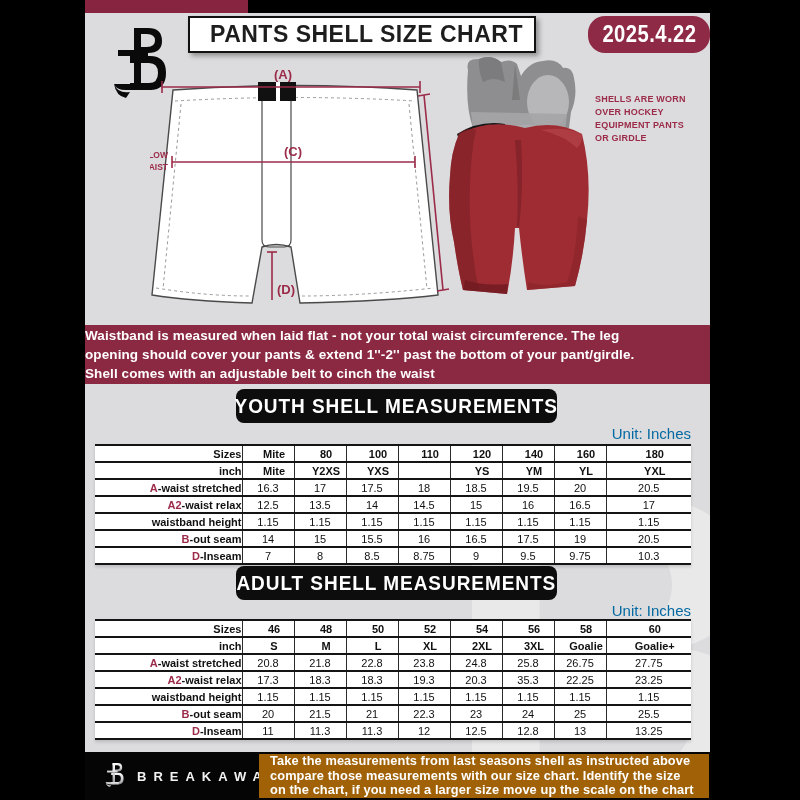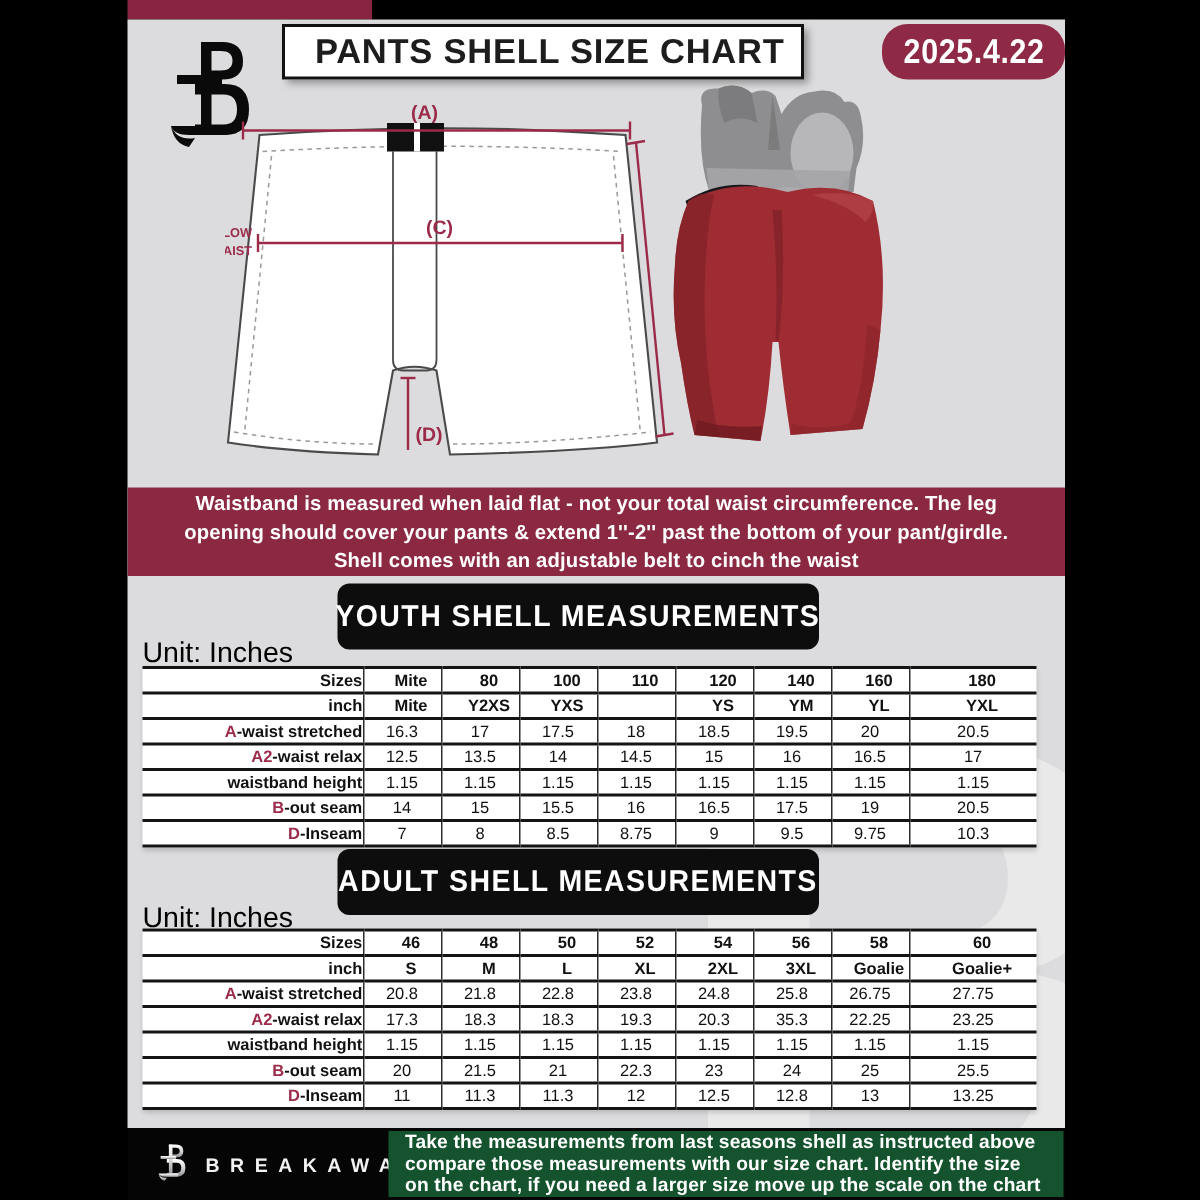--- a/index.html
+++ b/index.html
@@ -29,29 +29,29 @@
     color:#fff; font-size:23px; font-weight:bold; letter-spacing:0.5px;border-radius:17px;
   }
   .date-box span { display:inline-block; transform:scaleX(0.88); }
   .logo-main { position:absolute; left:27px; top:9px; width:58px; height:90px; }
   .diagram-svg { position:absolute; left:65px; top:57px; }
   .pants-svg { position:absolute; left:360px; top:43px; }
   .side-note { position:absolute; left:510px; top:80px; width:115px; }
   .side-note div { font-size:9px; font-weight:bold; color:#9b2b49; line-height:13px; letter-spacing:0.2px; }
   .notice {
     position:absolute; left:0; top:312px; width:625px; height:59px;
-    display:flex; flex-direction:column; align-items:center; justify-content:center;
+    display:flex; flex-direction:column; align-items:flex-start; justify-content:center;
   }
   .notice div { color:#fff; font-size:13.5px; font-weight:600; line-height:19px; text-align:center; letter-spacing:0.1px; }
   .section-banner {
-    position:absolute; left:140px; width:321px; height:44px; background:#0d0d0d; border-radius:8px;
+    position:absolute; left:151px; width:321px; height:34px; background:#0d0d0d; border-radius:8px;
     display:flex; align-items:center; justify-content:center;
   }
   .section-banner span { color:#fff; font-size:20px; font-weight:bold; letter-spacing:1px; transform:scaleX(0.95); white-space:nowrap; }
-  .unit { position:absolute; left:10px; width:596px; text-align:left; font-size:19px; color:#000000; }
+  .unit { position:absolute; left:10px; width:596px; text-align:right; font-size:15px; color:#0369a1; }
   .size-table {
     position:absolute; left:10px; width:596px; border-collapse:collapse; background:#fff;
     table-layout:fixed; box-shadow:0 2px 3px rgba(0,0,0,0.15);
   }
   .size-table td {
     border-top:2px solid #141414; border-bottom:2px solid #141414;
     height:17px; font-size:11px; color:#111; text-align:center; vertical-align:middle;
     overflow:hidden; white-space:nowrap;
   }
   .size-table td.val { border-left:1px solid #2c2c2c; }
@@ -150,20 +150,26 @@
       <rect x="46" y="72" width="2.5" height="6" fill="#e8e8e8" transform="rotate(-4 47 75)"></rect>
 
       <path d="M14,78 Q6,96 5,120 Q2,156 9,186 Q13,214 18,234 L62,238 Q68,208 70,172 L74,172 Q77,202 82,234 L130,230 Q139,198 142,164 Q147,118 137,78 Q112,64 80,72 Q44,62 14,78 Z" fill="#a02c33"></path>
       <path d="M14,78 Q6,96 5,120 Q2,156 9,186 Q13,214 18,234 L34,235 Q23,180 25,130 Q26,96 31,74 Q20,71 14,78 Z" fill="#7c1f26" opacity="0.6"></path>
       <path d="M18,234 L62,238 L63,228 Q38,230 20,224 Z" fill="#6e1a20" opacity="0.8"></path>
       <path d="M82,234 L130,230 Q139,198 142,164 L133,160 Q131,200 122,226 Q100,232 83,226 Z" fill="#8c242b" opacity="0.7"></path>
       <path d="M70,84 Q74,130 72,170 L74,172 Q79,130 76,84 Z" fill="#7c1f26" opacity="0.7"></path>
       <path d="M137,78 Q120,70 96,74 Q120,80 132,92 Q138,86 137,78 Z" fill="#b2434a" opacity="0.7"></path>
     </svg>
 
+    <div class="side-note">
+      <div>SHELLS ARE WORN</div>
+      <div>OVER HOCKEY</div>
+      <div>EQUIPMENT PANTS</div>
+      <div>OR GIRDLE</div>
+    </div>
 
     <div class="notice" style="background:#8b2842;">
       <div>Waistband is measured when laid flat - not your total waist circumference. The leg</div>
       <div>opening should cover your pants &amp; extend 1''-2'' past the bottom of your pant/girdle.</div>
       <div>Shell comes with an adjustable belt to cinch the waist</div>
     </div>
 
     <div class="section-banner" style="top:376px;">
       <span>YOUTH SHELL MEASUREMENTS</span>
     </div>
@@ -373,20 +379,20 @@
           <path d="M22,6 L36,6 Q50,6 50,19 Q50,31 36,31 L22,31 L22,25 L35,25 Q43,25 43,18.5 Q43,12 35,12 L22,12 Z"></path>
           <path d="M18,34 L38,34 Q54,34 54,51 Q54,68 38,68 L18,68 L18,61 L37,61 Q46,61 46,51 Q46,41 37,41 L18,41 Z"></path>
           <rect x="22" y="6" width="7" height="62"></rect>
           <path d="M6,28 L36,28 L36,34 L6,34 Z"></path>
           <path d="M2,62 L40,62 L40,68 L14,68 Q4,68 2,62 Z"></path>
           <path d="M2,62 Q6,72 18,70 L14,76 Q4,74 2,62 Z"></path>
         </g>
       </svg>
       <span class="brand-text">BREAKAWAY</span>
     </div>
-    <div class="footer-note" style="background:#14532d;">
+    <div class="footer-note" style="background:#a16207;">
       <div>Take the measurements from last seasons shell as instructed above</div>
       <div>compare those measurements  with our size chart. Identify the size</div>
       <div>on the chart, if you need a larger size move up the scale on the chart</div>
     </div>
   </div>
 
 </div>
 
 </body></html>

